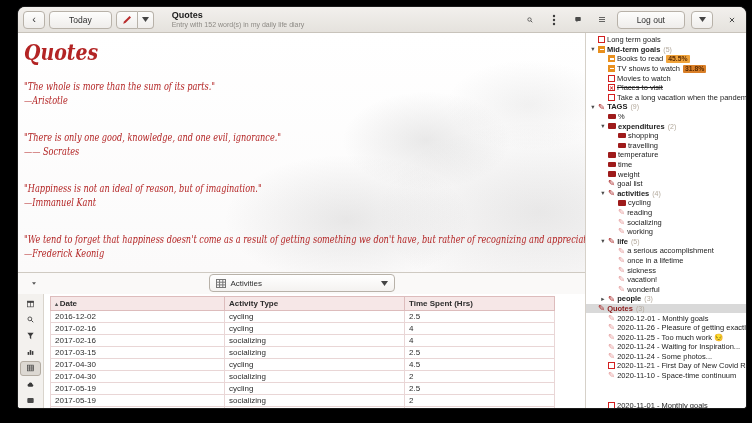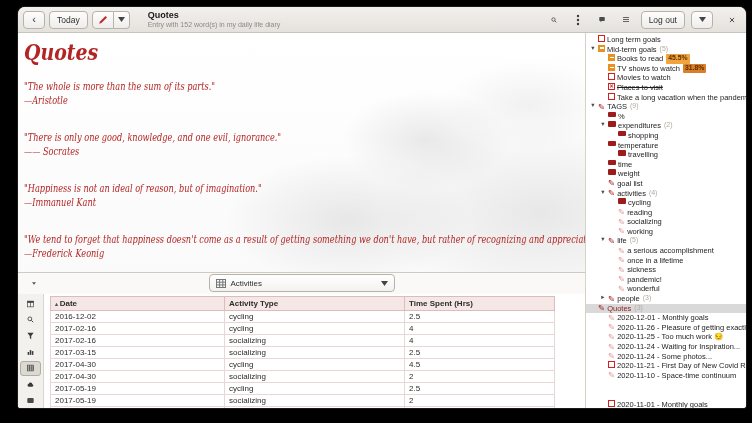--- a/index.html
+++ b/index.html
@@ -1,21 +1,21 @@
 <!DOCTYPE html>
 <html><head>
 <meta charset="utf-8">
 <style>
   html,body{margin:0;padding:0}
   body{width:752px;height:423px;background:#000;font-family:"Liberation Sans",sans-serif;position:relative;overflow:hidden;-webkit-font-smoothing:antialiased}
   .window{position:absolute;left:18px;top:7px;width:728px;height:401px;background:#fff;border-radius:7px 7px 3px 3px;overflow:hidden;display:flex;flex-direction:column;box-shadow:0 0 0 1px #1a1a1a}
 
   
   .titlebar{height:25px;flex:0 0 25px;background:linear-gradient(#f2f0ed,#e5e2dd);border-bottom:1px solid #c8c3bb;display:flex;align-items:center;padding:0 5px;gap:4px}
-  .tb-btn{background:linear-gradient(#fdfdfc,#efedeb);border:1px solid #b8b2a9;border-radius:4px;height:18px;display:inline-flex;align-items:center;justify-content:center;font-size:8.5px;color:#2f2f2f;padding:0 7px;box-sizing:border-box}
+  .tb-btn{background:linear-gradient(#fdfdfc,#efedeb);border:1px solid #b8b2a9;border-radius:4px;height:18px;display:inline-flex;align-items:center;justify-content:center;font-size:8.5px;color:#2f2f2f;padding:0 19px;box-sizing:border-box}
   .tb-btn.sq{width:22px;padding:0}
   .split{display:inline-flex}
   .split .tb-btn:first-child{border-radius:4px 0 0 4px}
   .split .tb-btn:last-child{border-radius:0 4px 4px 0;border-left:none;width:16px;padding:0}
   .tb-title{margin-left:14px;line-height:1.1}
   .tb-title .t1{font-size:9px;font-weight:bold;color:#1a1a1a}
   .tb-title .t2{font-size:7px;color:#8d8a85}
   .tb-right{margin-left:auto;display:flex;align-items:flex-start;gap:6px}
   .flat{background:none;border:none;height:18px;width:18px;display:inline-flex;align-items:center;justify-content:center}
   .glyph{font-size:11px;color:#3a3a3a;line-height:1}
@@ -51,25 +51,25 @@
   .vtb{width:21px;height:16.5px;display:flex;align-items:center;justify-content:center;border-radius:3px;border:1px solid transparent;box-sizing:border-box}
   .vtb.active{background:#dcd8d2;border-color:#b3aca2}
 
   .table-wrap{padding:2px 0 0 6px}
   table.acts{border-collapse:collapse;font-size:8px;color:#2c2c2c;table-layout:fixed}
   table.acts th{background:#f6e7e7;border:1px solid #ddbcbc;font-weight:bold;text-align:left;padding:1px 4px;height:11px;overflow:hidden;white-space:nowrap}
   table.acts td{border:1px solid #e9d6d6;padding:0 4px;height:11px;overflow:hidden;white-space:nowrap;background:#fff}
   table.acts th.c-date::before{content:"▴ ";font-size:6px;color:#555}
 
   
-  .trow{height:9.6px;display:flex;white-space:nowrap;overflow:hidden;font-size:7.5px;color:#1d1d1d;padding-right:2px}
+  .trow{height:9.6px;display:flex;align-items:center;white-space:nowrap;overflow:hidden;font-size:7.5px;color:#1d1d1d;padding-right:2px}
   .trow.sel{background:#d9d9d9}
   .trow .exp{width:8px;flex:0 0 8px;font-size:6.5px;color:#4a4a4a;text-align:center;line-height:1}
   .trow .lab{margin-left:2px}
-  .trow .lab.b{font-weight:normal}
+  .trow .lab.b{font-weight:bold}
   .trow .lab.strike{text-decoration:line-through}
   .trow .cnt{margin-left:3px;color:#b3a99c;font-size:7px}
   .trow .badge{margin-left:3px;padding:0 2px;font-size:6.8px;font-weight:bold;color:#5e2c00;border-radius:1px;line-height:8px}
   .ticon{flex:0 0 auto;margin-left:1px;display:inline-flex;align-items:center;justify-content:center}
   .i-cb{width:7px;height:7px;border:1.3px solid #d21f1f;background:#fff;box-sizing:border-box}
   .i-cbp{width:7px;height:7px;background:#e9901e;position:relative}
   .i-cbp::after{content:"";position:absolute;left:1.5px;top:2.8px;width:4px;height:1.4px;background:#fff}
   .i-cbx{width:7px;height:7px;border:1.3px solid #d21f1f;box-sizing:border-box;color:#d21f1f;font-size:5.5px;line-height:4px;text-align:center;font-weight:bold}
   .i-pen{color:#a51d1d;font-size:8.5px;line-height:1}
   .i-penl{color:#e59a9a;font-size:8.5px;line-height:1}
@@ -360,29 +360,29 @@
           <span class="exp">▾</span>
           <span class="ticon i-tag"></span>
           <span class="lab b">expenditures</span>
           <span class="cnt">(2)</span>
         </div>
         <div class="trow" style="padding-left: 23px;">
           <span class="exp"></span>
           <span class="ticon i-tag"></span>
           <span class="lab">shopping</span>
         </div>
+        <div class="trow" style="padding-left: 23px;">
+          <span class="exp"></span>
+          <span class="ticon i-tag"></span>
+          <span class="lab">travelling</span>
+        </div>
         <div class="trow" style="padding-left: 13px;">
           <span class="exp"></span>
           <span class="ticon i-tag"></span>
           <span class="lab">temperature</span>
-        </div>
-        <div class="trow" style="padding-left: 23px;">
-          <span class="exp"></span>
-          <span class="ticon i-tag"></span>
-          <span class="lab">travelling</span>
         </div>
         <div class="trow" style="padding-left: 13px;">
           <span class="exp"></span>
           <span class="ticon i-tag"></span>
           <span class="lab">time</span>
         </div>
         <div class="trow" style="padding-left: 13px;">
           <span class="exp"></span>
           <span class="ticon i-tag"></span>
           <span class="lab">weight</span>
@@ -435,21 +435,21 @@
           <span class="lab">once in a lifetime</span>
         </div>
         <div class="trow" style="padding-left: 23px;">
           <span class="exp"></span>
           <span class="ticon i-penl">✎</span>
           <span class="lab">sickness</span>
         </div>
         <div class="trow" style="padding-left: 23px;">
           <span class="exp"></span>
           <span class="ticon i-penl">✎</span>
-          <span class="lab">pandemic!</span>
+          <span class="lab">vacation!</span>
         </div>
         <div class="trow" style="padding-left: 23px;">
           <span class="exp"></span>
           <span class="ticon i-penl">✎</span>
           <span class="lab">wonderful</span>
         </div>
         <div class="trow" style="padding-left: 13px;">
           <span class="exp">▸</span>
           <span class="ticon i-pen">✎</span>
           <span class="lab b">people</span>

